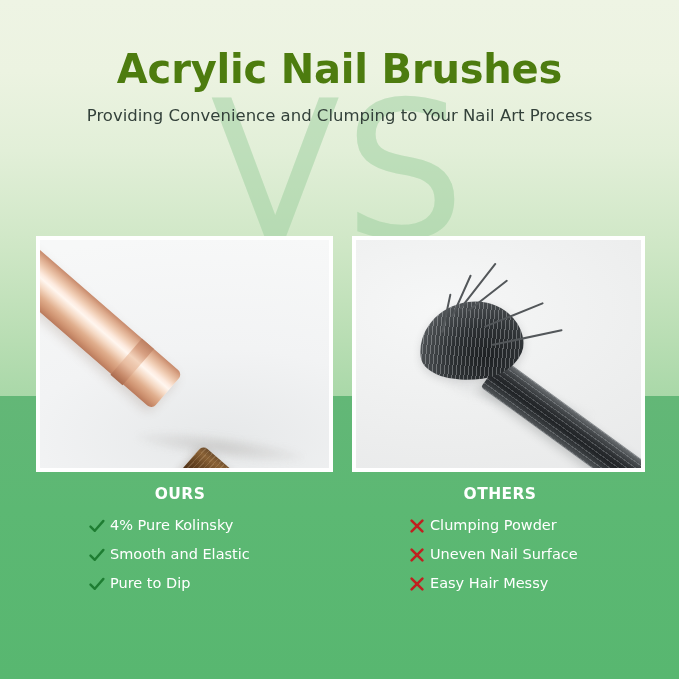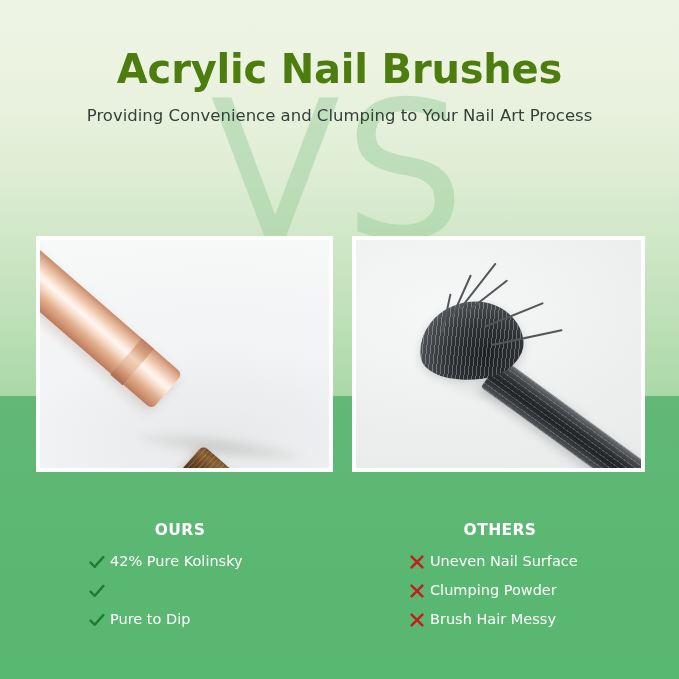--- a/index.html
+++ b/index.html
@@ -271,21 +271,20 @@
     filter: blur(3px);
   }
 
   
   .columns {
     position: absolute;
     left: 0;
     top: 484px;
     width: 612px;
     height: 120px;
-    margin-top: 36px;
   }
   .column {
     position: absolute;
     top: 0;
     width: 300px;
   }
   .col-ours   { left: 30px; }
   .col-others { left: 350px; }
 
   .col-heading {
@@ -376,28 +375,29 @@
 
     <div class="column col-ours">
       <div class="col-heading">OURS</div>
       <ul class="feature-list">
         <li class="feature-item">
           <span class="feature-icon">
             <svg width="18" height="18" viewBox="0 0 18 18" aria-hidden="true">
               <path d="M2.5 9.6 L6.8 13.8 L15.4 3.9" fill="none" stroke="#1e7d32" stroke-width="2.4" stroke-linecap="round" stroke-linejoin="round"></path>
             </svg>
           </span>
-          <span class="feature-label">42% Pure Kolinsky</span>
+          <span class="feature-label">4% Pure Kolinsky</span>
         </li>
         <li class="feature-item">
           <span class="feature-icon">
             <svg width="18" height="18" viewBox="0 0 18 18" aria-hidden="true">
               <path d="M2.5 9.6 L6.8 13.8 L15.4 3.9" fill="none" stroke="#1e7d32" stroke-width="2.4" stroke-linecap="round" stroke-linejoin="round"></path>
             </svg>
           </span>
+          <span class="feature-label">Smooth and Elastic</span>
         </li>
         <li class="feature-item">
           <span class="feature-icon">
             <svg width="18" height="18" viewBox="0 0 18 18" aria-hidden="true">
               <path d="M2.5 9.6 L6.8 13.8 L15.4 3.9" fill="none" stroke="#1e7d32" stroke-width="2.4" stroke-linecap="round" stroke-linejoin="round"></path>
             </svg>
           </span>
           <span class="feature-label">Pure to Dip</span>
         </li>
       </ul>
@@ -405,36 +405,36 @@
 
     <div class="column col-others">
       <div class="col-heading">OTHERS</div>
       <ul class="feature-list">
         <li class="feature-item">
           <span class="feature-icon">
             <svg width="18" height="18" viewBox="0 0 18 18" aria-hidden="true">
               <path d="M3.6 3.6 L14.4 14.4 M14.4 3.6 L3.6 14.4" fill="none" stroke="#c02020" stroke-width="2.6" stroke-linecap="round"></path>
             </svg>
           </span>
+          <span class="feature-label">Clumping Powder</span>
+        </li>
+        <li class="feature-item">
+          <span class="feature-icon">
+            <svg width="18" height="18" viewBox="0 0 18 18" aria-hidden="true">
+              <path d="M3.6 3.6 L14.4 14.4 M14.4 3.6 L3.6 14.4" fill="none" stroke="#c02020" stroke-width="2.6" stroke-linecap="round"></path>
+            </svg>
+          </span>
           <span class="feature-label">Uneven Nail Surface</span>
         </li>
         <li class="feature-item">
           <span class="feature-icon">
             <svg width="18" height="18" viewBox="0 0 18 18" aria-hidden="true">
               <path d="M3.6 3.6 L14.4 14.4 M14.4 3.6 L3.6 14.4" fill="none" stroke="#c02020" stroke-width="2.6" stroke-linecap="round"></path>
             </svg>
           </span>
-          <span class="feature-label">Clumping Powder</span>
-        </li>
-        <li class="feature-item">
-          <span class="feature-icon">
-            <svg width="18" height="18" viewBox="0 0 18 18" aria-hidden="true">
-              <path d="M3.6 3.6 L14.4 14.4 M14.4 3.6 L3.6 14.4" fill="none" stroke="#c02020" stroke-width="2.6" stroke-linecap="round"></path>
-            </svg>
-          </span>
-          <span class="feature-label">Brush Hair Messy</span>
+          <span class="feature-label">Easy Hair Messy</span>
         </li>
       </ul>
     </div>
 
   </div>
 
 </div>
 
 </body></html>

